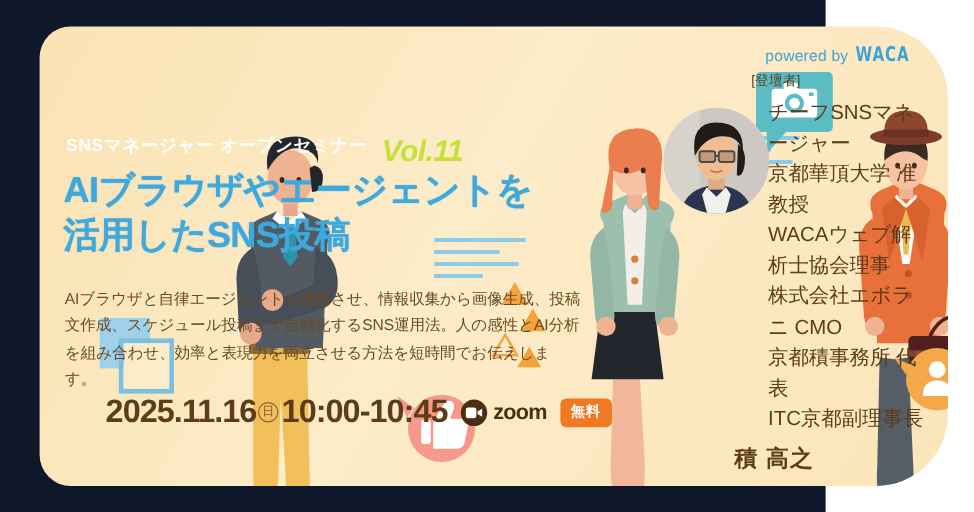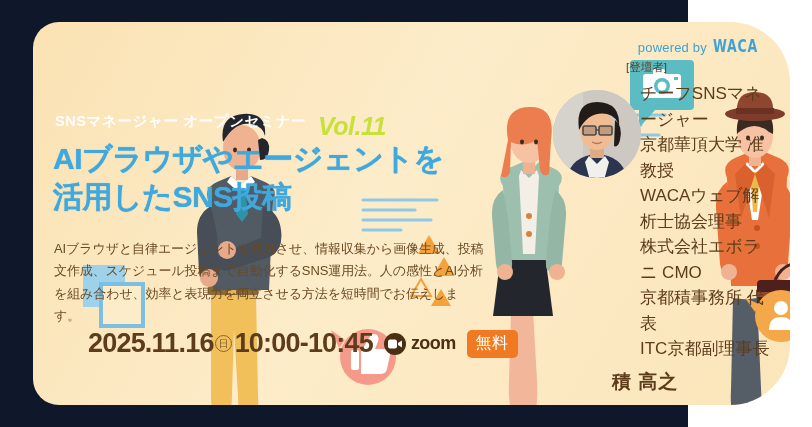--- a/index.html
+++ b/index.html
@@ -80,21 +80,21 @@
   .zoom-cam {
     width:22px; height:22px; border-radius:50%; background:#4a2f12;
     display:flex; align-items:center; justify-content:center;
   }
   .zoom-cam svg { display:block; }
   .zoom-word {
     color:#4a2f12; font-size:18px; font-weight:700; letter-spacing:-.6px;
   }
   .free-badge {
     background:#f07a21; color:#fff;
-    font-size:16px; font-weight:400;
+    font-size:12px; font-weight:700;
     padding:3px 9px 4px; border-radius:5px; letter-spacing:.5px;
   }
   
   #speaker-block {
     position:absolute; right:18px; top:38px; width:160px;
     color:#5c3c1b; text-align:left;
   }
   #speaker-block .tag { font-size:11.5px; margin-bottom:6px;margin-left:14px; }
   #speaker-block .cred { font-size:17px; line-height:1.5;margin-left:28px; }
   #speaker-block .sname {

